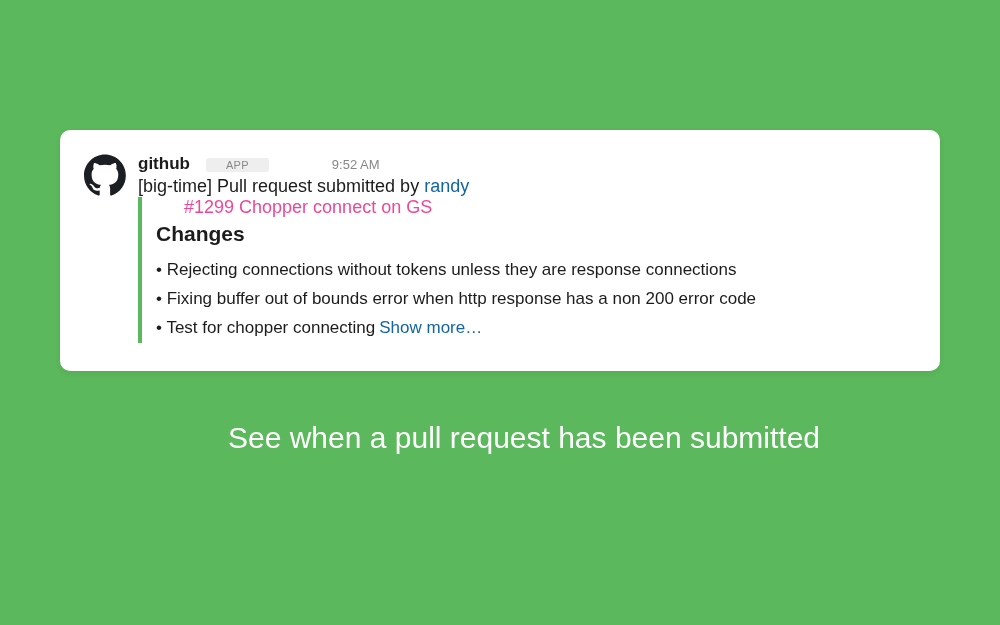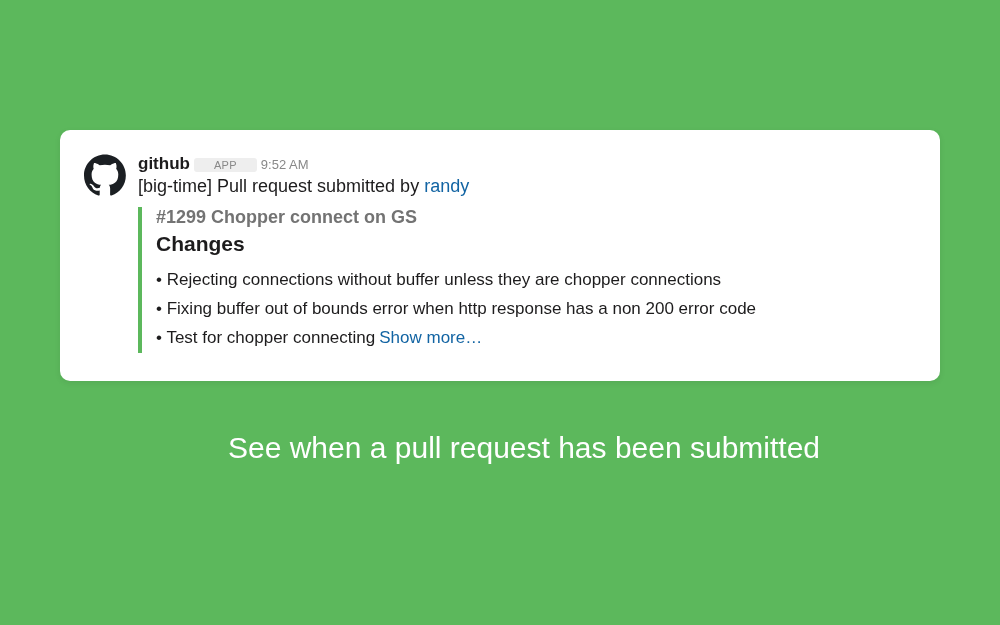--- a/index.html
+++ b/index.html
@@ -41,61 +41,62 @@
     .avatar svg {
       width: 42px;
       height: 42px;
     }
     .msg-body {
       flex: 1;
     }
     .msg-header {
       display: flex;
       align-items: baseline;
-      gap: 4px;
+      gap: 16px;
       margin-bottom: 2px;
     }
     .sender {
       font-weight: 700;
       font-size: 17px;
       color: #1d1c1d;
     }
     .app-badge {
       font-size: 11px;
       color: #888;
       background: #eee;
       border-radius: 3px;
       padding: 1px 20px;
       font-weight: 500;
       letter-spacing: 0.3px;
     }
     .timestamp {
       font-size: 13px;
       color: #888;
+      margin-left: 47px;
     }
     .subject {
       font-size: 18px;
       color: #1d1c1d;
-      margin-bottom: 10px;
     }
     .subject .link {
       color: #1264a3;
       cursor: pointer;
     }
     .attachment {
       border-left: 4px solid #5cb85c;
       padding: 0 0 0 14px;
       margin-left: 0;
     }
     .pr-title {
-      color: #737373;
-      font-weight: 700;
+      color: #ec4899;
+      font-weight: 400;
       font-size: 18px;
       margin-bottom: 4px;
       cursor: pointer;
+      margin-left: 28px;
     }
     .pr-subhead {
       font-weight: 700;
       font-size: 21px;
       color: #1d1c1d;
       margin-bottom: 10px;
     }
     .bullets {
       font-size: 17px;
       color: #1d1c1d;
@@ -135,21 +136,21 @@
         <span class="app-badge">APP</span>
         <span class="timestamp">9:52 AM</span>
       </div>
       <div class="subject">
         <span>[big-time] Pull request submitted by </span><span class="link">randy</span>
       </div>
       <div class="attachment">
         <div class="pr-title">#1299 Chopper connect on GS</div>
         <div class="pr-subhead">Changes</div>
         <div class="bullets">
-          <span class="row">• <span>Rejecting connections without buffer unless they are chopper connections</span></span>
+          <span class="row">• <span>Rejecting connections without tokens unless they are response connections</span></span>
           <span class="row">• <span>Fixing buffer out of bounds error when http response has a non 200 error code</span></span>
           <span class="row">• <span>Test for chopper connecting</span><span class="show-more">Show more…</span></span>
         </div>
       </div>
     </div>
   </div>
 </div>
 
 <div class="caption">See when a pull request has been submitted</div>
 

